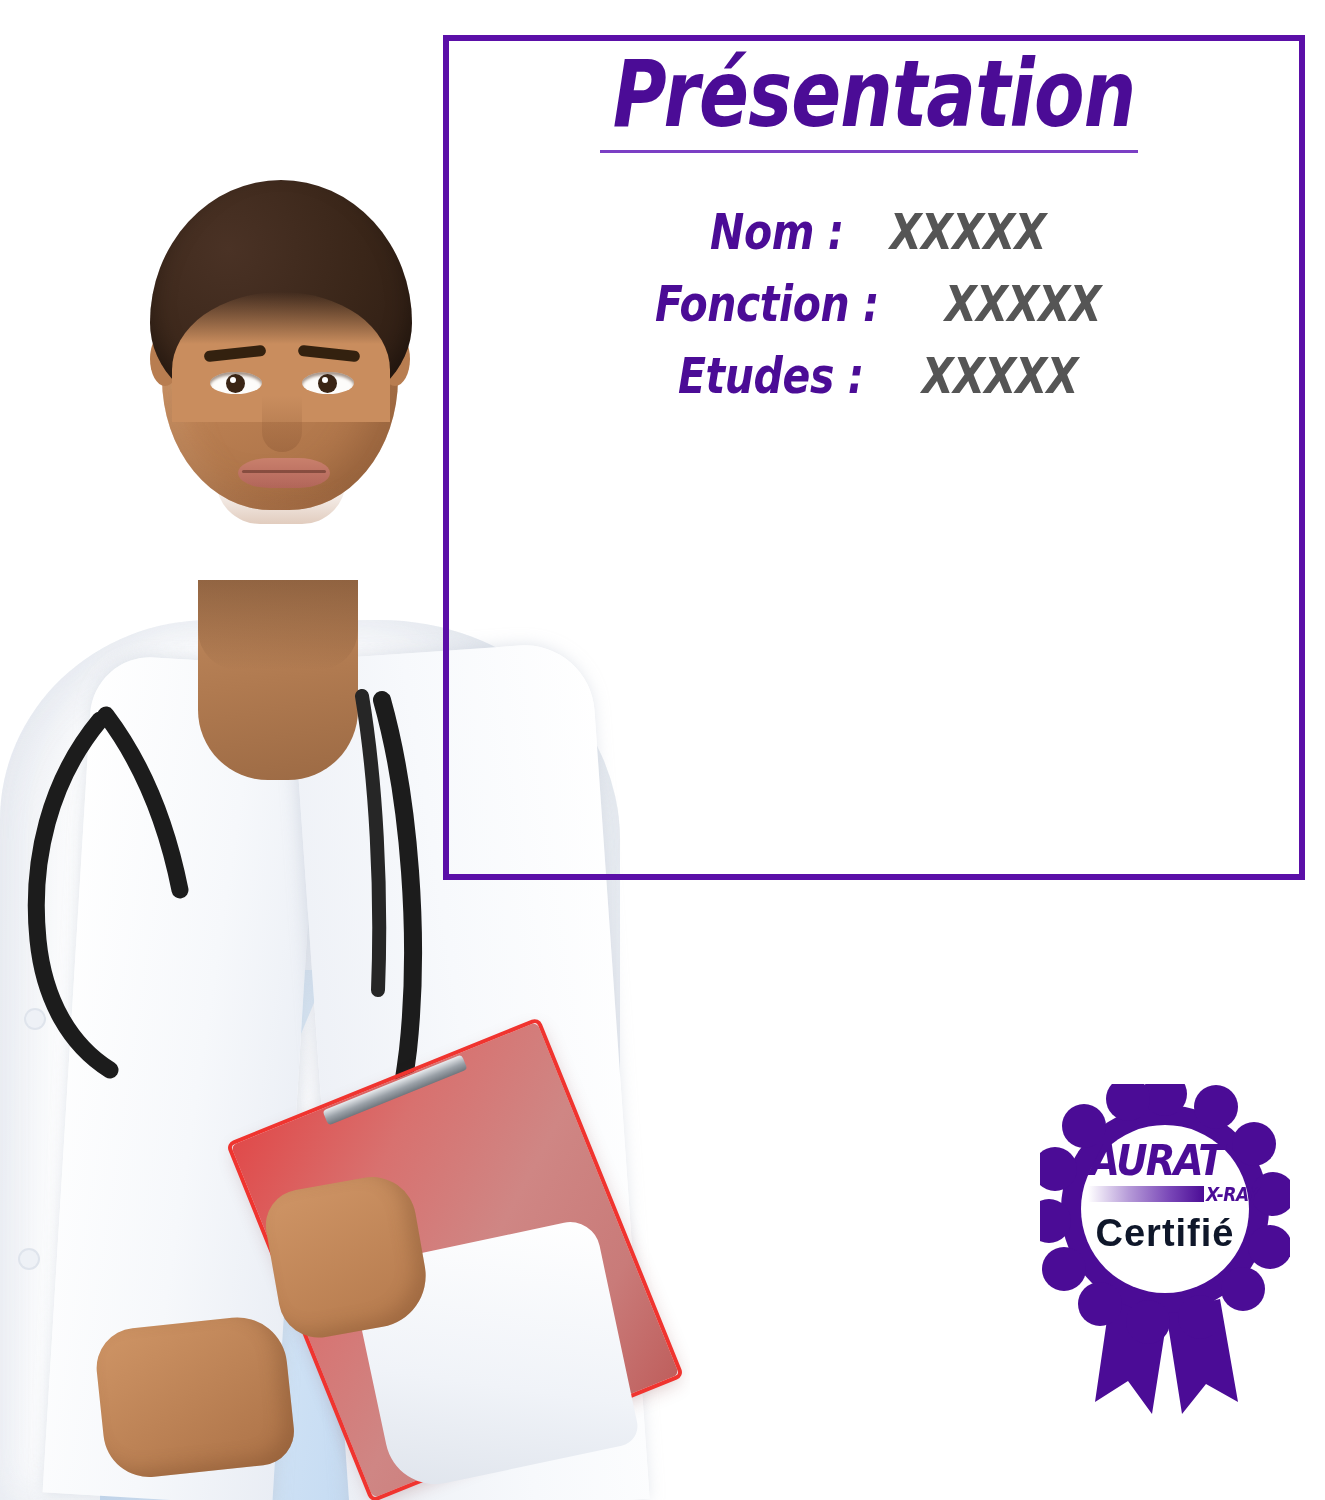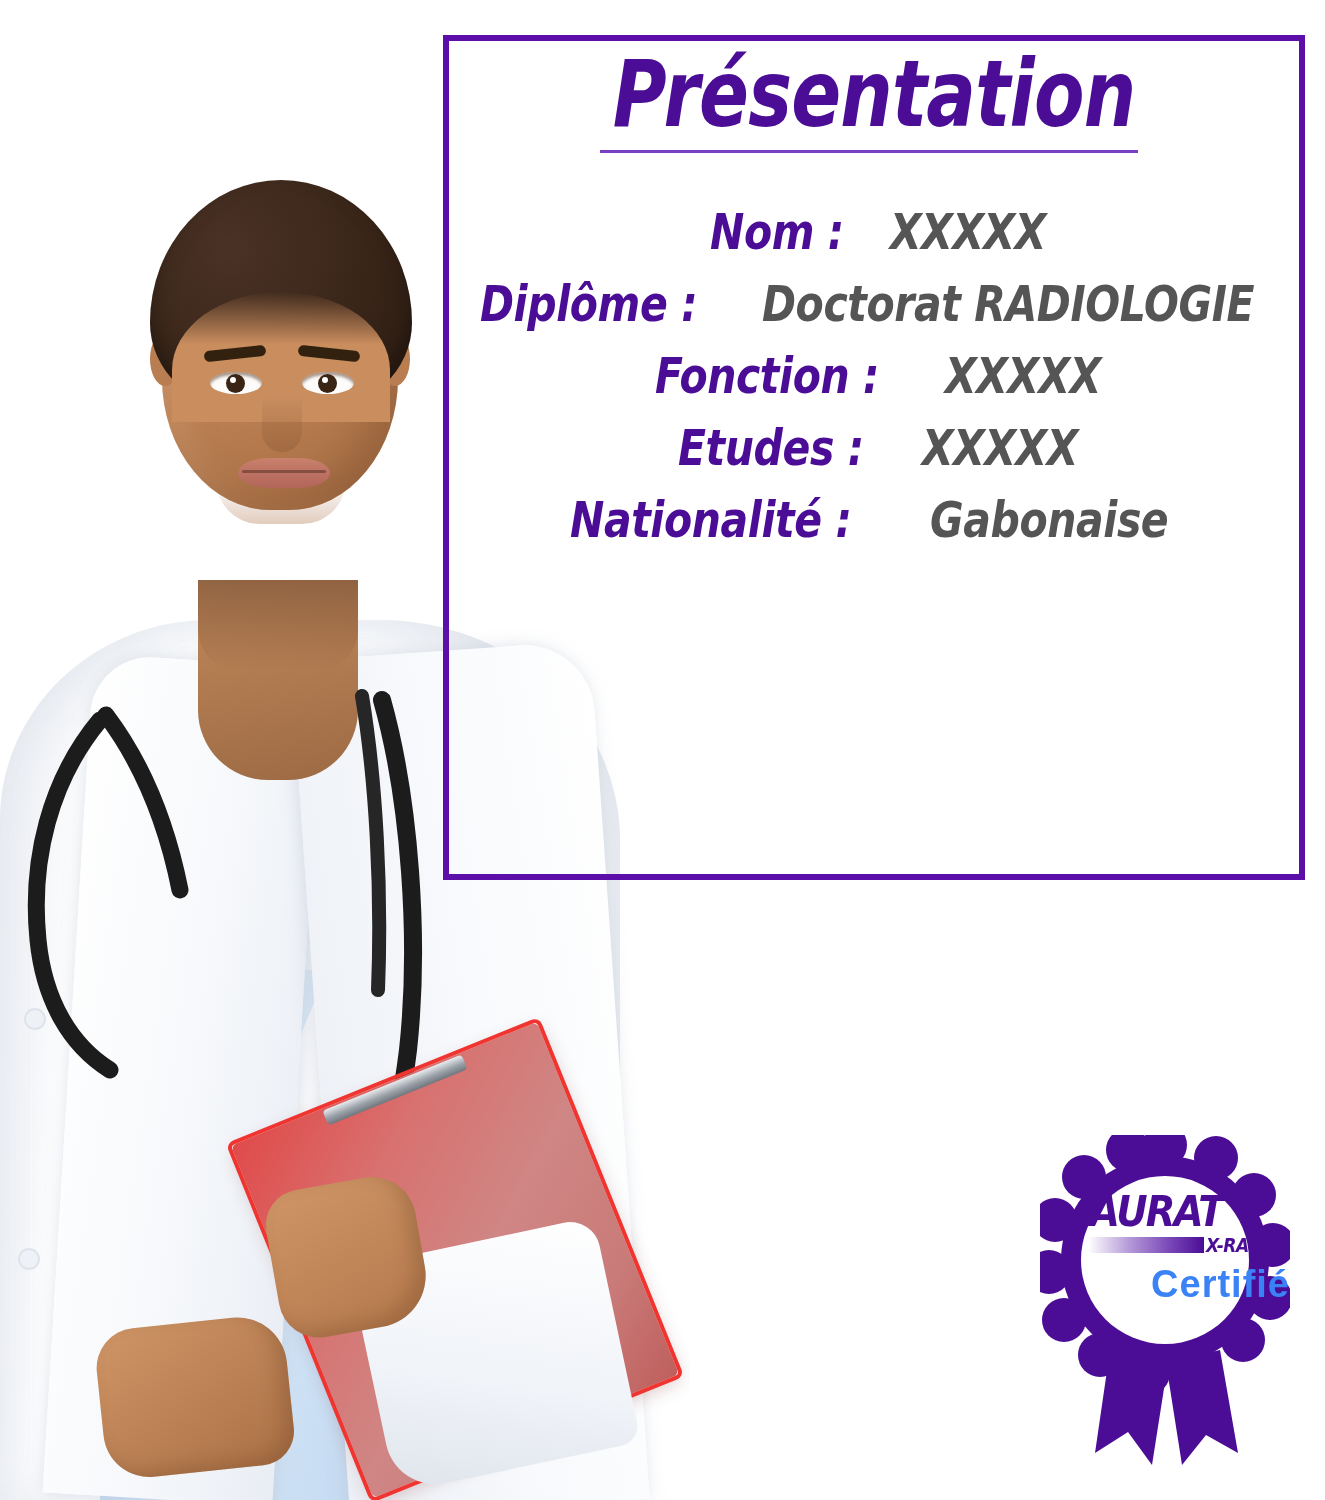--- a/index.html
+++ b/index.html
@@ -171,43 +171,43 @@
     font-family:"DejaVu Sans", sans-serif;
     font-weight:700;font-style:italic;
     font-size:50px;
     letter-spacing:-0.5px;
   }
   .lbl{color:#4B0C96;display:inline-block;transform:scaleX(.82);transform-origin:left center;}
   .val{color:#555555;display:inline-block;transform:scaleX(.82);transform-origin:left center;}
   .val .sm{font-size:42px;}
 
   
-  .badge{position:absolute;left:1040px;top:1135px;width:250px;height:330px;text-decoration:underline;}
+  .badge{position:absolute;left:1040px;top:1084px;width:250px;height:330px;text-decoration:underline;}
   .badge svg{position:absolute;left:0;top:0;}
   .badge-text{position:absolute;left:0;top:0;width:250px;height:250px;}
   .aurat{
     position:absolute;left:50px;top:56px;width:160px;
     font-family:"DejaVu Sans", sans-serif;font-weight:700;font-style:italic;
     font-size:42px;line-height:42px;color:#4B0C96;letter-spacing:-2px;
     transform:scaleX(.92);transform-origin:left top;
   }
   .bar{
     position:absolute;left:48px;top:102px;width:116px;height:16px;
     background:linear-gradient(90deg,#ffffff 0%,#b69bd8 35%,#7a48b8 70%,#4B0C96 100%);
   }
   .xray{
     position:absolute;left:166px;top:99px;
     font-family:"DejaVu Sans", sans-serif;font-weight:700;font-style:italic;
     font-size:19px;color:#4B0C96;letter-spacing:-.5px;
     transform:scaleX(.9);transform-origin:left top;
   }
   .certifie{
-    position:absolute;left:0;top:128px;width:250px;text-align:right;
+    position:absolute;left:0;top:128px;width:250px;text-align:center;
     font-family:"Liberation Sans", sans-serif;font-weight:700;
-    font-size:38px;color:#3b82f6;letter-spacing:1px;
+    font-size:38px;color:#0f172a;letter-spacing:1px;
   }
 </style>
 </head>
 <body>
 
 <div id="stage">
 
   <div class="photo">
     <div class="ph-layer coat"></div>
     <div class="ph-layer scrub"></div>
@@ -264,40 +264,32 @@
   <div class="title-rule"></div>
 
   <div class="info">
 
     <div class="line">
       <span class="lbl">Nom :</span>
       <span class="val">XXXXX</span>
     </div>
 
 
-    <div class="line">
-      <span class="lbl">Diplôme :</span>
-      <span class="val">Doctorat RADIOLOGIE</span>
-    </div>
 
     <div class="line">
       <span class="lbl">Fonction :</span>
       <span class="val">XXXXX</span>
     </div>
 
     <div class="line">
       <span class="lbl">Etudes :</span>
       <span class="val">XXXXX</span>
     </div>
 
 
-    <div class="line">
-      <span class="lbl">Nationalité :</span>
-      <span class="val">Gabonaise</span>
-    </div>
 
   </div>
 
   <div class="badge">
     <svg width="250" height="330" viewBox="0 0 250 330">
 
       <path d="M70 215 L55 318 L88 297 L112 330 L128 228 Z" fill="#4B0C96"></path>
       <path d="M180 215 L198 318 L166 300 L142 330 L126 228 Z" fill="#4B0C96"></path>
 
       <g>

